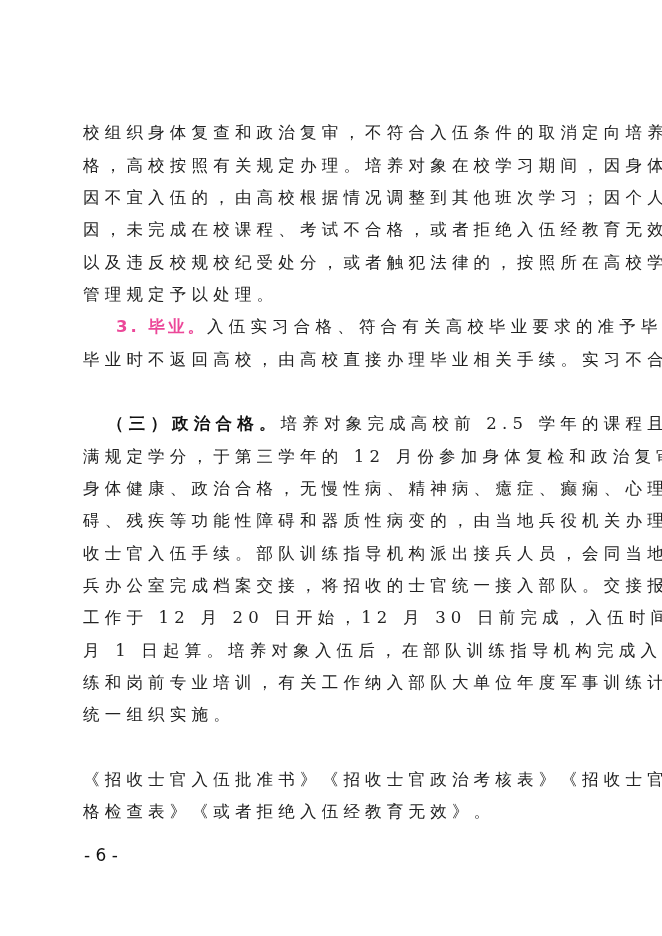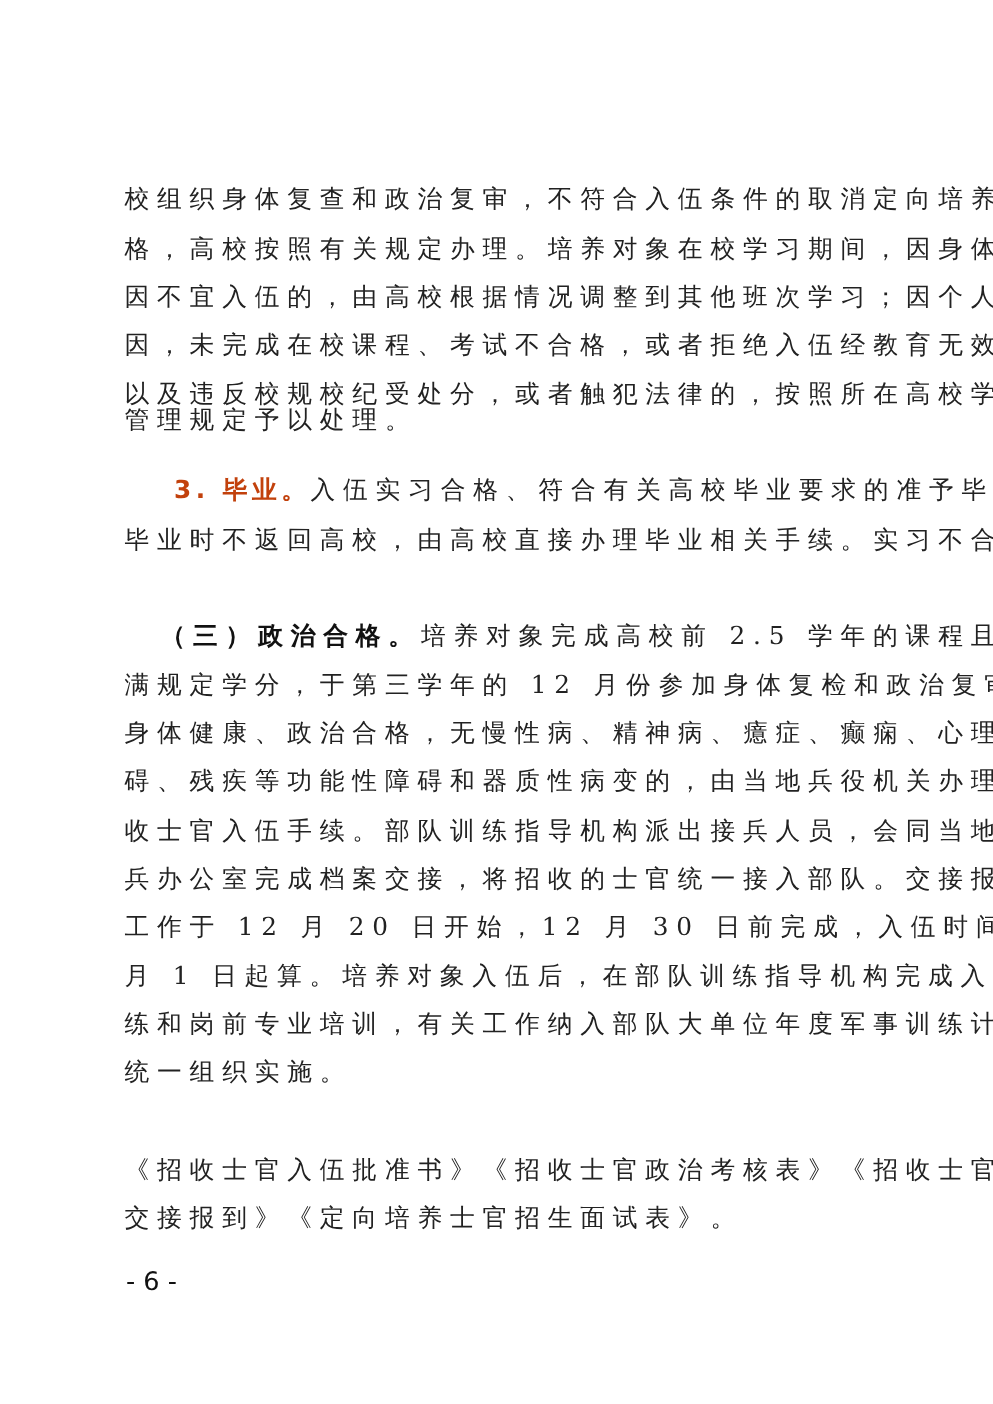--- a/index.html
+++ b/index.html
@@ -34,21 +34,21 @@
   }
   .line.indent { left: 116px; width: 459px; }
   .line.indent2 { left: 107px; width: 468px; }
   .line .b {
     font-weight: bold;
     color: #111111;
   }
   .line .h {
     font-family: "DejaVu Sans", "Liberation Sans", sans-serif;
     font-weight: bold;
-    color: #c2410c;
+    color: #ec4899;
     letter-spacing: 3px;
     margin-top: 24px;
   }
   .page-number {
     position: absolute;
     left: 84px;
     top: 844px;
     font-family: "DejaVu Sans", "Liberation Sans", sans-serif;
     font-size: 17px;
     line-height: 22px;
@@ -59,33 +59,33 @@
 </head>
 <body>
 
 <div class="page">
 
   <div class="line" style="top:121px"><span>校组织身体复查和政治复审，不符合入伍条件的取消定向培养资</span></div>
   <div class="line" style="top:154px"><span>格，高校按照有关规定办理。培养对象在校学习期间，因身体原</span></div>
   <div class="line" style="top:186px"><span>因不宜入伍的，由高校根据情况调整到其他班次学习；因个人原</span></div>
   <div class="line" style="top:218px"><span>因，未完成在校课程、考试不合格，或者拒绝入伍经教育无效，</span></div>
   <div class="line" style="top:251px"><span>以及违反校规校纪受处分，或者触犯法律的，按照所在高校学籍</span></div>
-  <div class="line" style="top:268px"><span>管理规定予以处理。</span></div>
+  <div class="line" style="top:283px"><span>管理规定予以处理。</span></div>
 
   <div class="line indent" style="top:315px"><span class="h">3. 毕业。</span><span>入伍实习合格、符合有关高校毕业要求的准予毕业，</span></div>
   <div class="line" style="top:348px"><span>毕业时不返回高校，由高校直接办理毕业相关手续。实习不合格、</span></div>
 
   <div class="line indent2" style="top:412px"><span class="b">（三）政治合格。</span><span>培养对象完成高校前 2.5 学年的课程且修</span></div>
   <div class="line" style="top:445px"><span>满规定学分，于第三学年的 12 月份参加身体复检和政治复审，</span></div>
   <div class="line" style="top:477px"><span>身体健康、政治合格，无慢性病、精神病、癔症、癫痫、心理障</span></div>
   <div class="line" style="top:509px"><span>碍、残疾等功能性障碍和器质性病变的，由当地兵役机关办理招</span></div>
   <div class="line" style="top:542px"><span>收士官入伍手续。部队训练指导机构派出接兵人员，会同当地征</span></div>
   <div class="line" style="top:574px"><span>兵办公室完成档案交接，将招收的士官统一接入部队。交接报到</span></div>
   <div class="line" style="top:606px"><span>工作于 12 月 20 日开始，12 月 30 日前完成，入伍时间从当年 12</span></div>
   <div class="line" style="top:639px"><span>月 1 日起算。培养对象入伍后，在部队训练指导机构完成入伍训</span></div>
   <div class="line" style="top:671px"><span>练和岗前专业培训，有关工作纳入部队大单位年度军事训练计划</span></div>
   <div class="line" style="top:703px"><span>统一组织实施。</span></div>
 
   <div class="line" style="top:768px"><span>《招收士官入伍批准书》《招收士官政治考核表》《招收士官体</span></div>
-  <div class="line" style="top:800px"><span>交接报到》《定向培养士官招生面试表》。</span></div>
+  <div class="line" style="top:800px"><span>格检查表》《或者拒绝入伍经教育无效》。</span></div>
 
   <div class="page-number">- 6 -</div>
 </div>
 
 </body></html>

